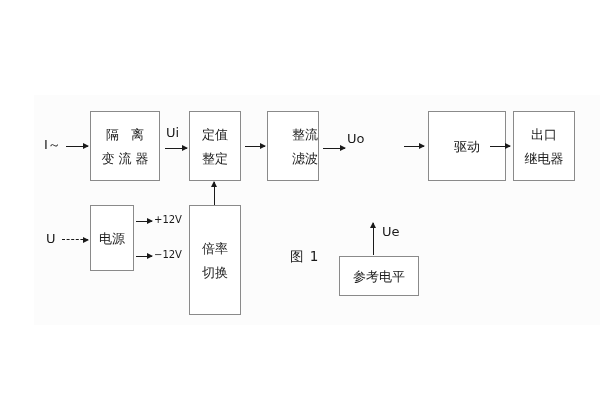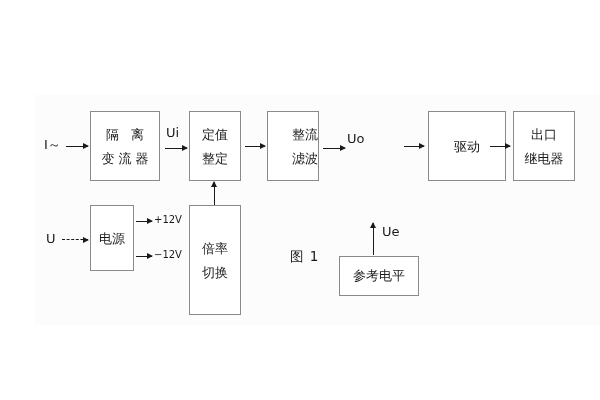--- a/index.html
+++ b/index.html
@@ -177,19 +177,19 @@
   <div class="blk" style="left:189px; top:205px; width:52px; height:110px;">
     <span class="ln">倍率</span>
     <span class="ln">切换</span>
   </div>
 
   <div class="varrow short" style="left:214px; top:182px; height:23px;"></div>
 
   <div class="varrow short" style="left:373px; top:223px; height:32px;"></div>
   <div class="lbl" style="left:382px; top:225px;">Ue</div>
 
-  <div class="blk" style="left:339px; top:256px; width:80px; height:40px;font-family:Liberation Mono, monospace;">
+  <div class="blk" style="left:339px; top:256px; width:80px; height:40px;">
     <span class="ln">参考电平</span>
   </div>
 
   <div class="caption" style="left:290px; top:248px;">图 1</div>
 
 </div>
 
 </body></html>

